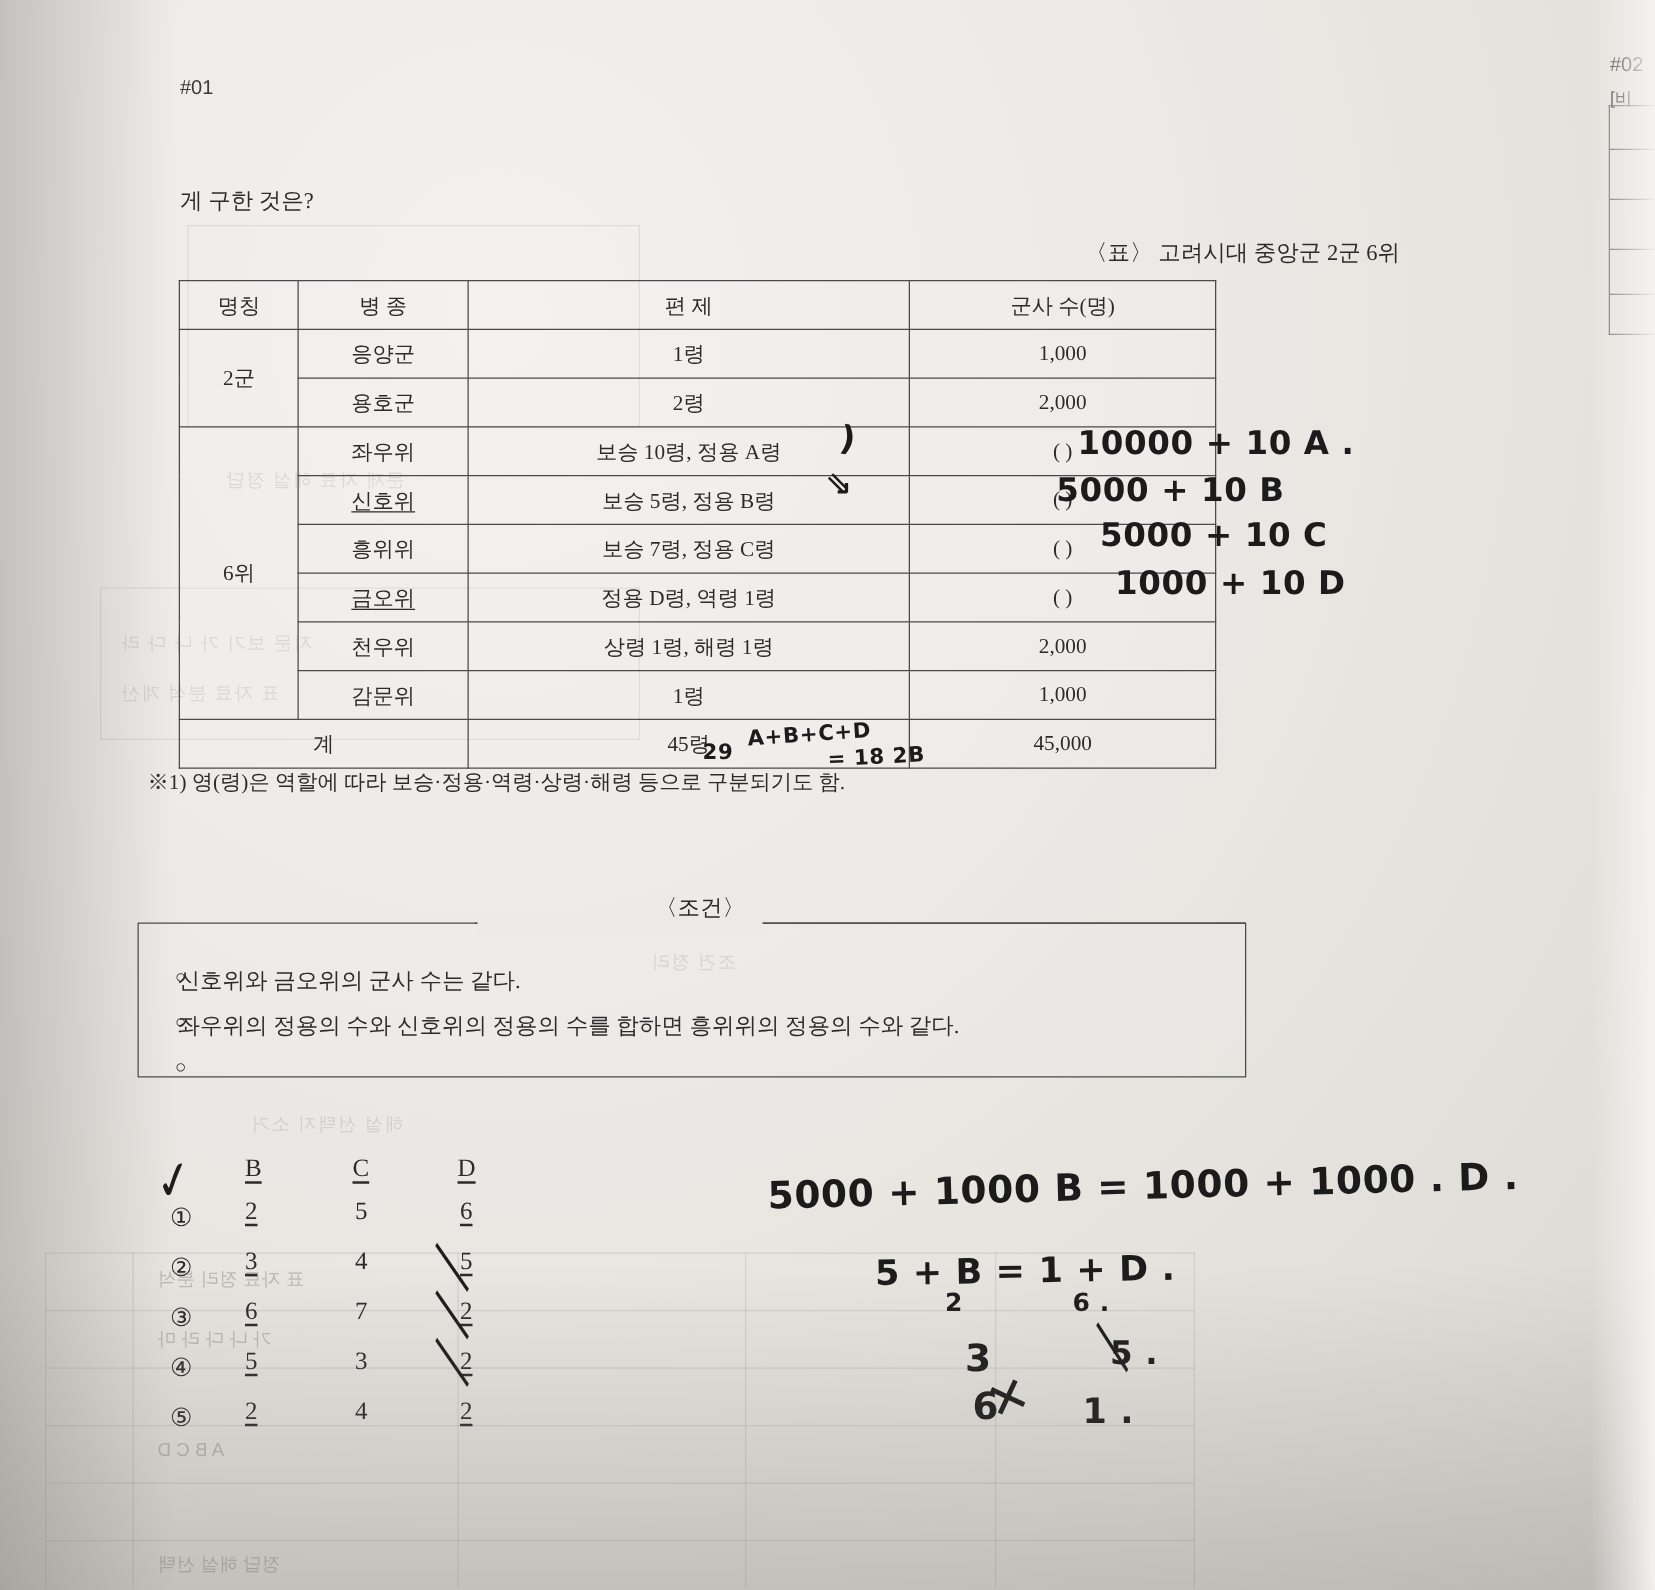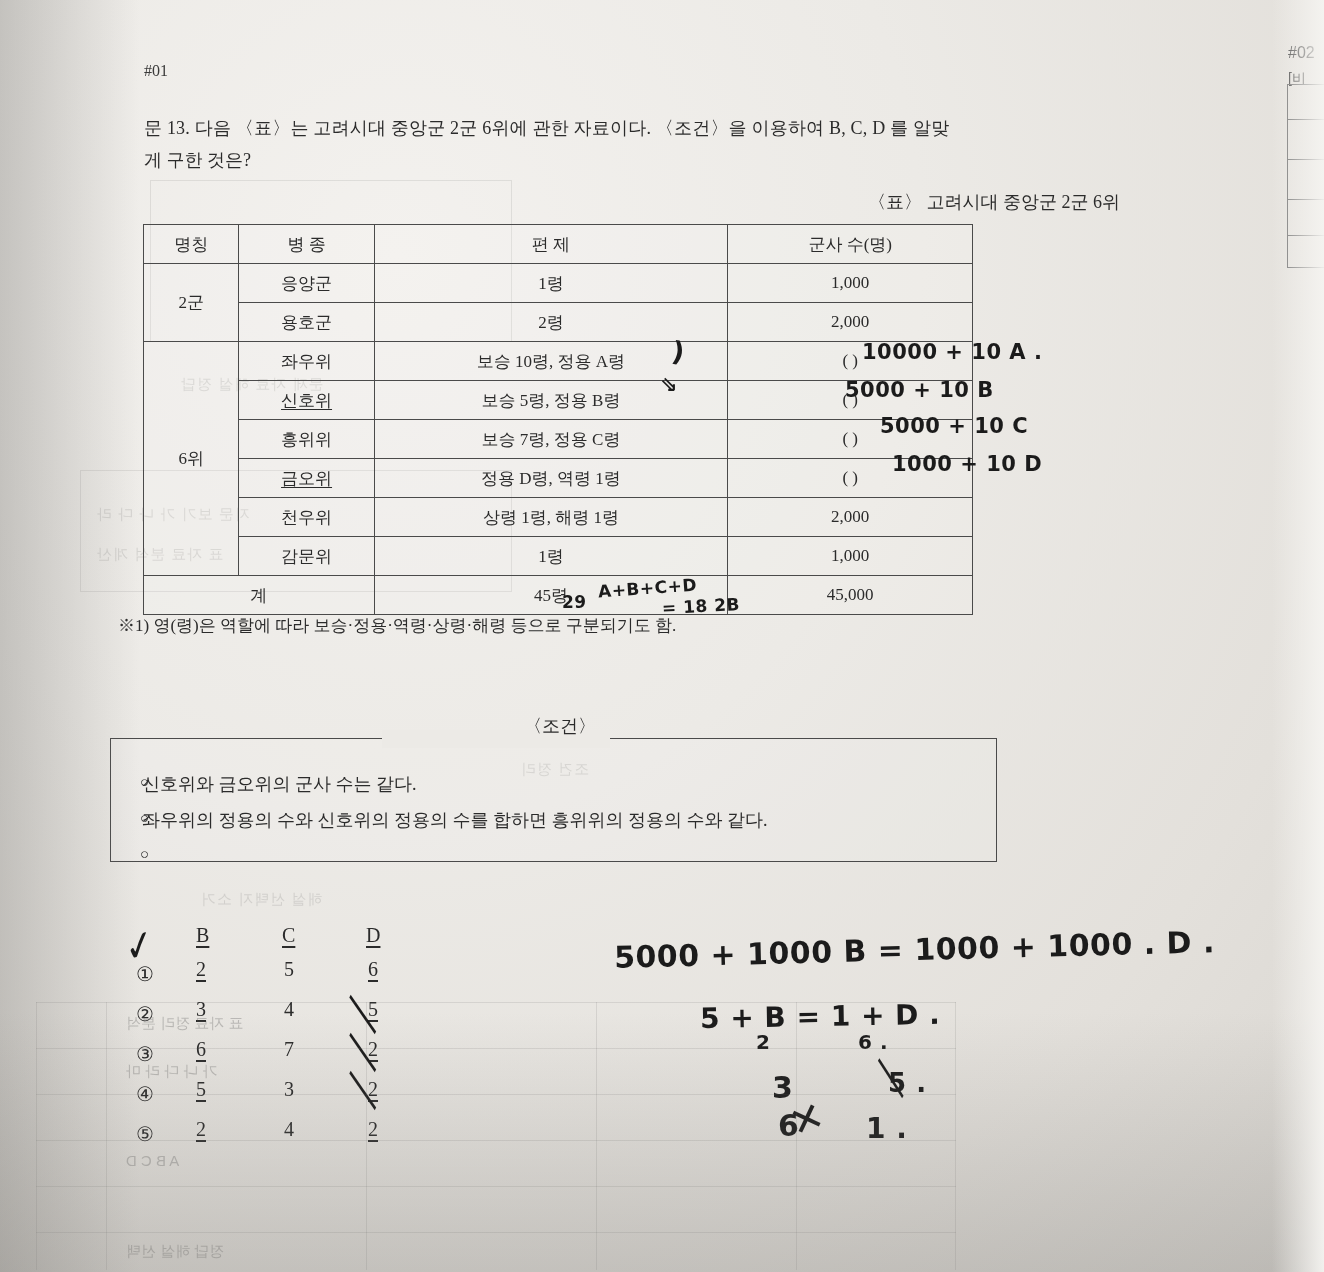--- a/index.html
+++ b/index.html
@@ -62,21 +62,21 @@
     position: absolute;
     left: 0; top: 0;
     width: 1324px; height: 1272px;
   }
   .tag {
     position: absolute;
     font-family: "Liberation Sans", sans-serif;
     font-size: 16px;
     color: #3a3a3a;
   }
-  #tag-01 { left: 144px; top: 62px; font-family: Liberation Serif, serif; }
+  #tag-01 { left: 144px; top: 62px; }
   #tag-02 { left: 1288px; top: 44px; }
   #tag-02b { left: 1288px; top: 70px; font-size: 14px;}
 
   #src-line {
     position: absolute;
     left: 144px; top: 88px;
     font-size: 17px;
   }
   #q-line1 {
     position: absolute;
@@ -124,21 +124,21 @@
   .hand {
     position: absolute;
     font-family: "DejaVu Sans", sans-serif;
     color: #1b1b1b;
     font-weight: bold;
     letter-spacing: 0.5px;
     pointer-events: none;
     white-space: nowrap;
   }
   .hand-sm { font-size: 17px; }
-  .hand-md { font-size: 21px; }
+  .hand-md { font-size: 26px; }
   .hand-lg { font-size: 27px; }
 
   
   #note1 {
     position: absolute;
     left: 118px; top: 614px;
     font-size: 17px;
   }
   #note2 {
     position: absolute;
@@ -259,21 +259,20 @@
     <div class="tag" id="tag-02">#02</div>
     <div class="tag" id="tag-02b">[비</div>
 
     <div id="right-table">
       <div class="rt-line" style="top:34px;"></div>
       <div class="rt-line" style="top:74px;"></div>
       <div class="rt-line" style="top:114px;"></div>
       <div class="rt-line" style="top:150px;"></div>
     </div>
 
-    <div id="q-line1">문 13.  다음 〈표〉는 고려시대 중앙군 2군 6위에 관한 자료이다. 〈조건〉을 이용하여 B, C, D 를 알맞</div>
     <div id="q-line2">게 구한 것은?</div>
 
     <div id="table-caption">〈표〉 고려시대 중앙군 2군 6위</div>
 
     <table id="maintable">
       <tbody>
           <tr>
         <th class="col-name">명칭</th>
         <th class="col-type">병 종</th>
         <th class="col-org">편          제</th>

